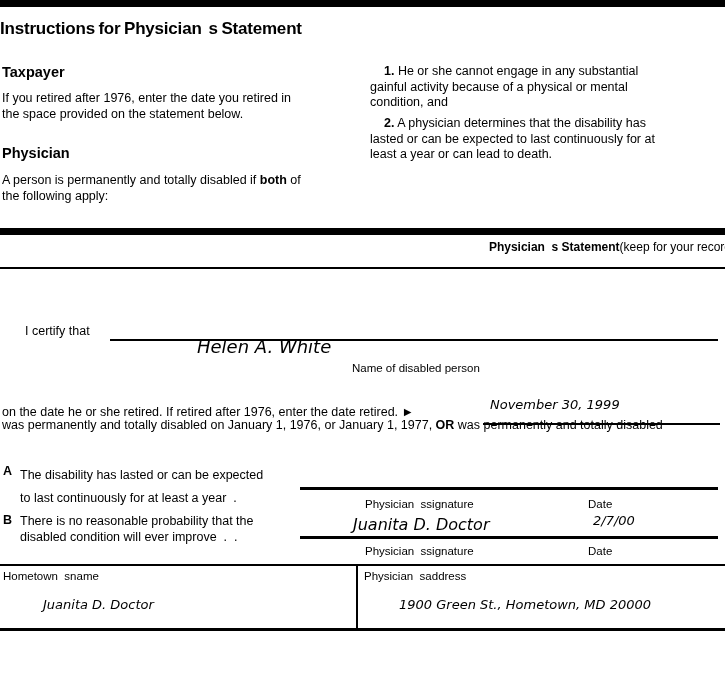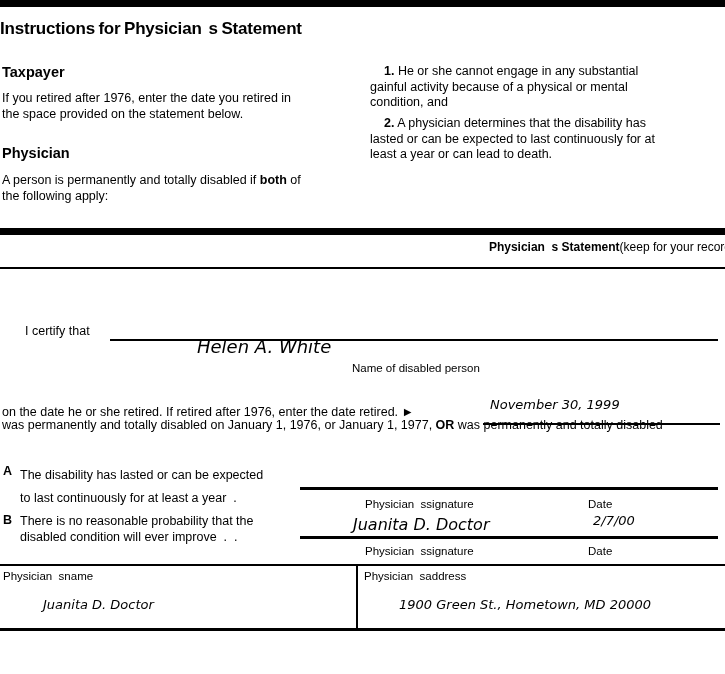--- a/index.html
+++ b/index.html
@@ -112,18 +112,18 @@
   <div id="sig-date-value" class="abs hand t">2/7/00</div>
 
   <div id="sig-line2" class="abs bar"></div>
   <div id="sig2-label" class="abs small t">Physician  ssignature</div>
   <div id="sig2-date-label" class="abs small t">Date</div>
 
   <div id="box-top" class="abs bar"></div>
   <div id="box-divider" class="abs bar"></div>
   <div id="box-bottom" class="abs bar"></div>
 
-  <div id="box-name-label" class="abs small t">Physician  sname</div>
+  <div id="box-name-label" class="abs small t">Hometown  sname</div>
   <div id="box-name-value" class="abs hand t">Juanita D. Doctor</div>
   <div id="box-address-label" class="abs small t">Physician  saddress</div>
   <div id="box-address-value" class="abs hand t">1900 Green St., Hometown, MD 20000</div>
 
 </div>
 
 </body></html>

